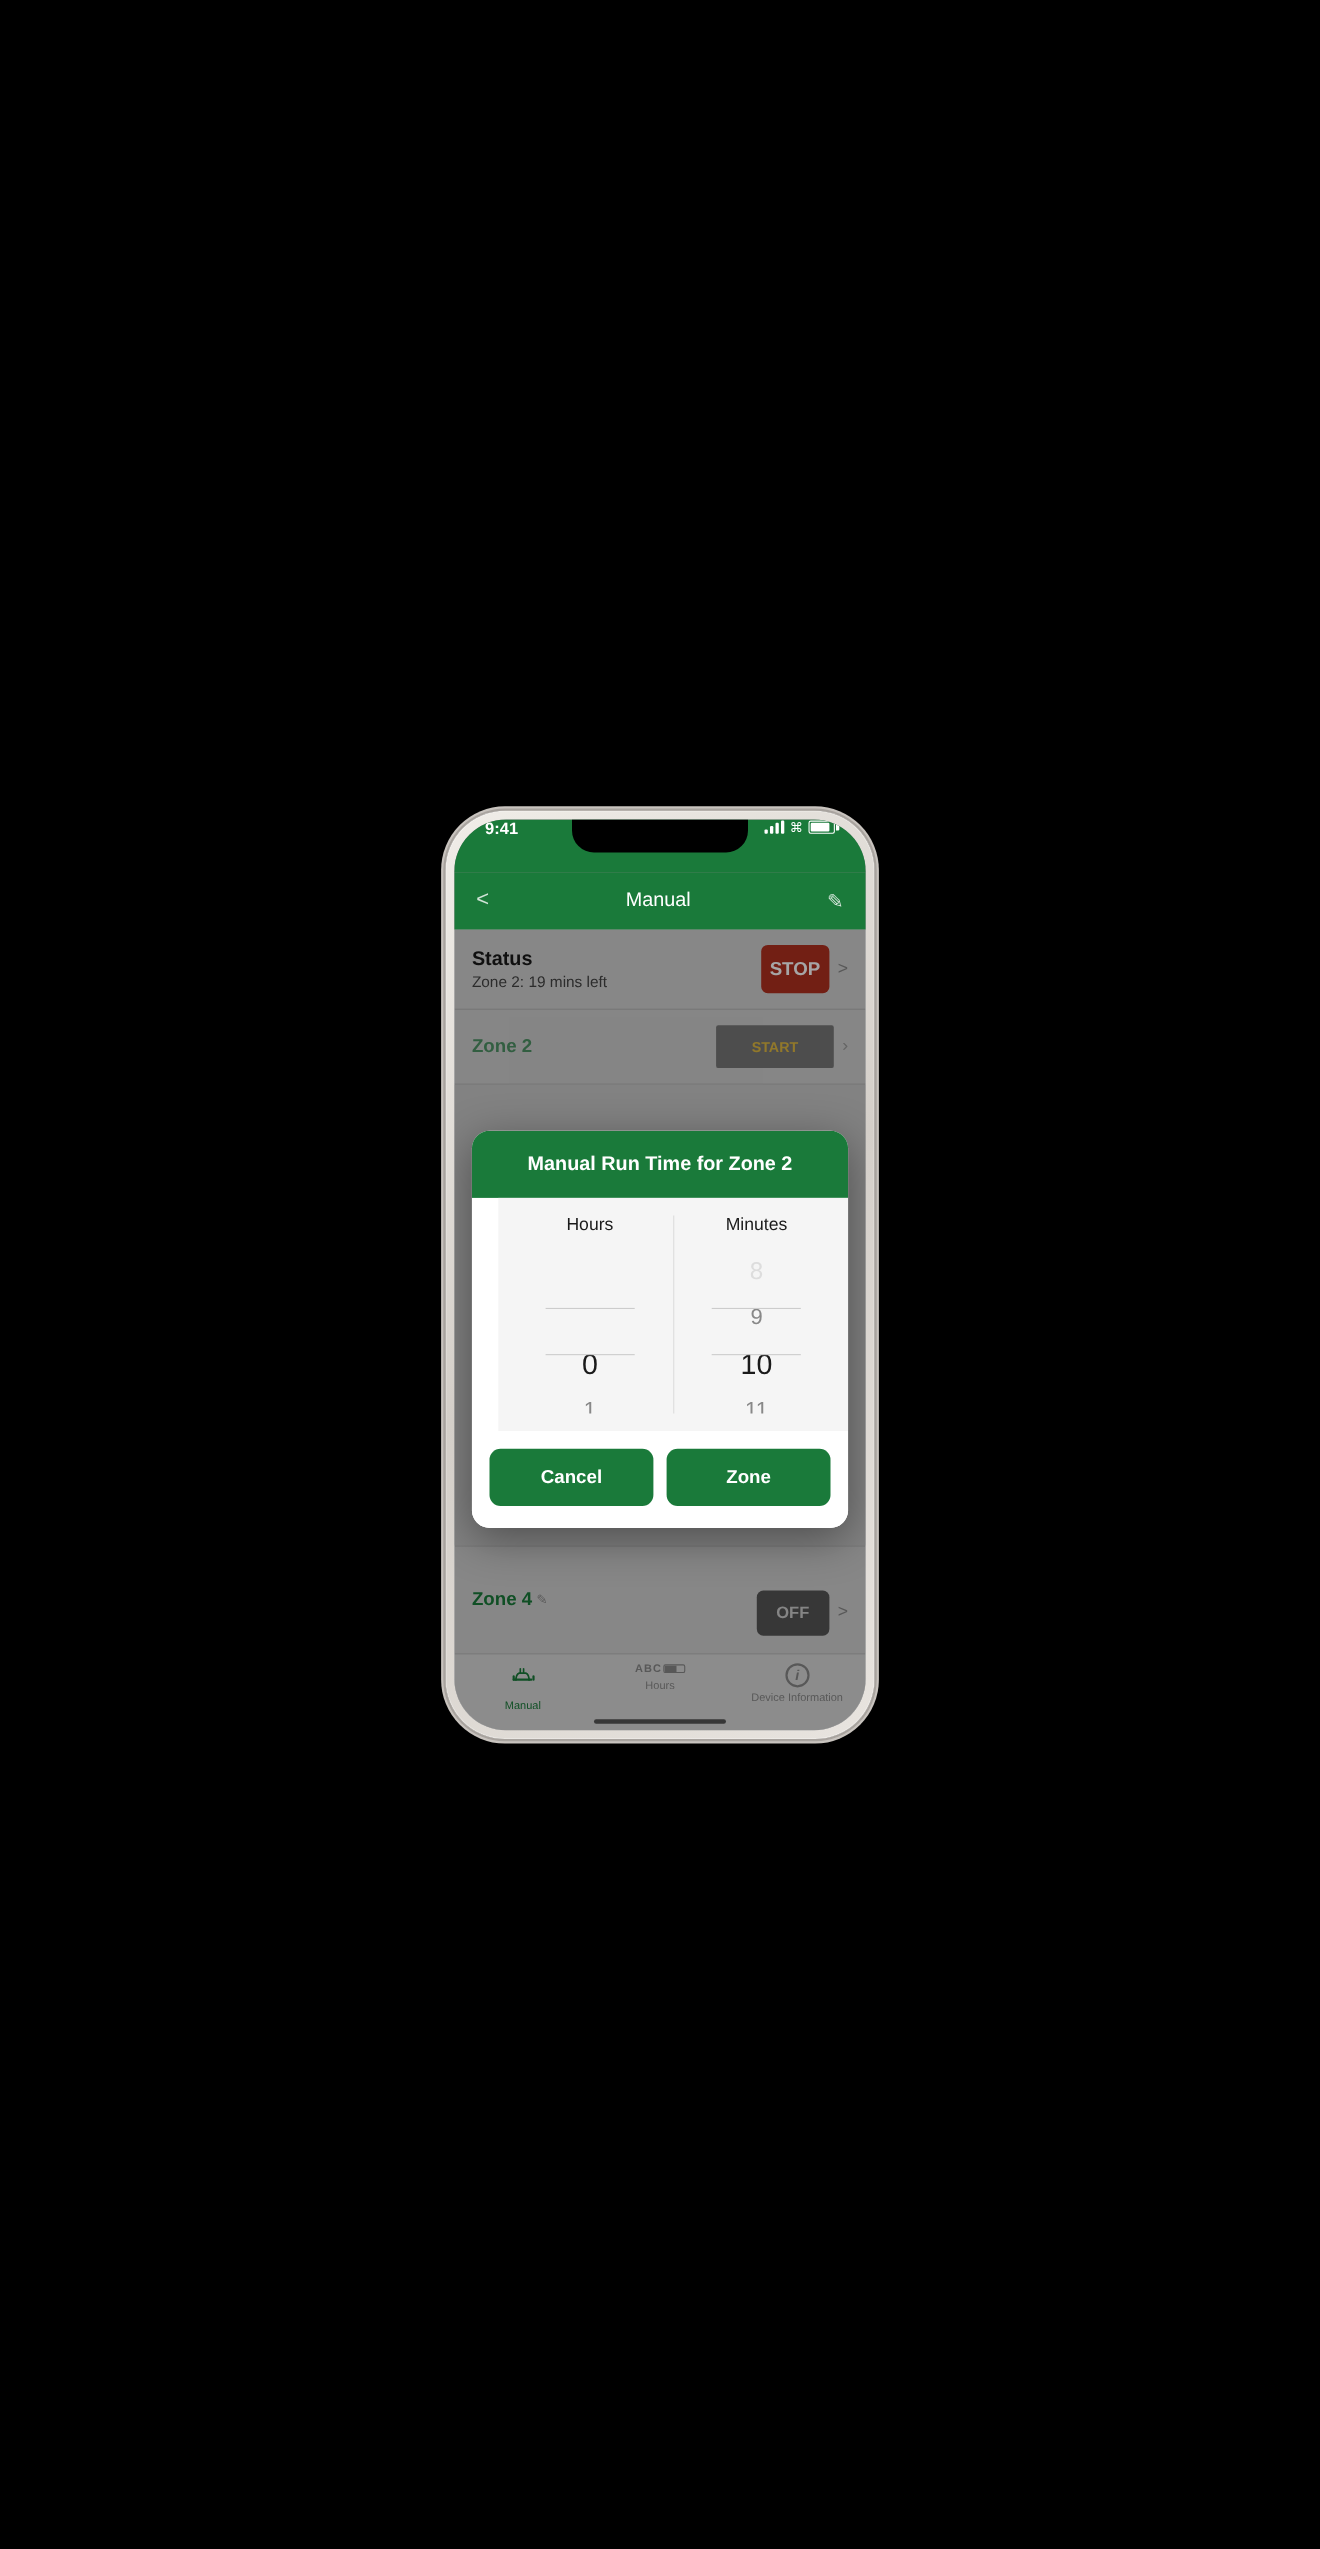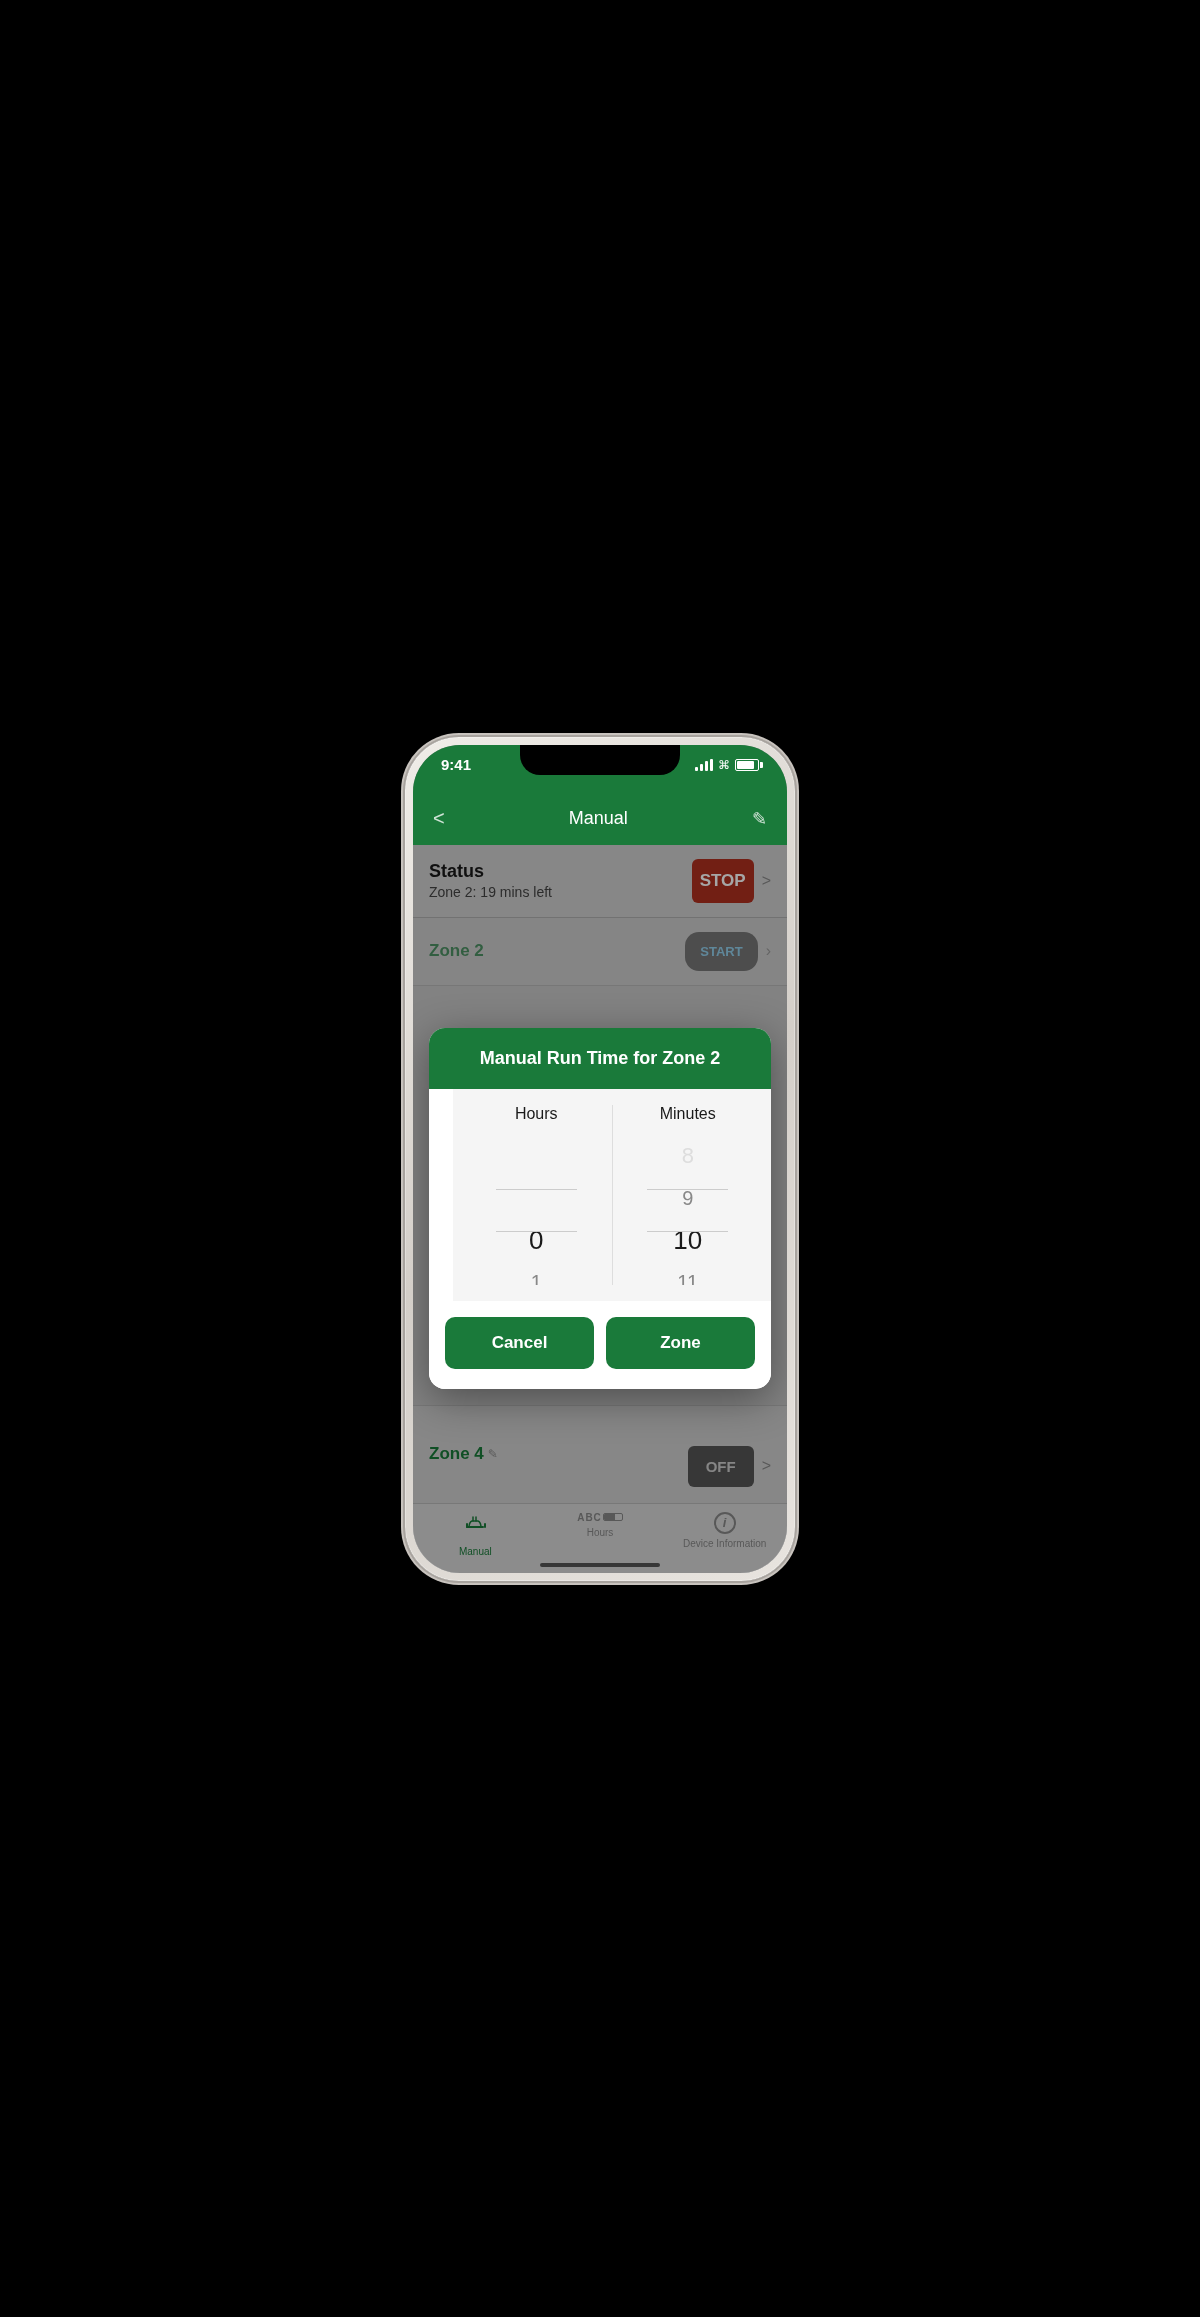--- a/index.html
+++ b/index.html
@@ -76,21 +76,21 @@
     
     .status-bar {
       position: absolute;
       top: 0;
       left: 0;
       right: 0;
       height: 48px;
       background: #1a7a3a;
       z-index: 50;
       display: flex;
-      align-items: center;
+      align-items: flex-start;
       padding: 0 28px 6px;
       justify-content: space-between;
     }
     .status-time {
       color: white;
       font-size: 15px;
       font-weight: 600;
       padding-bottom: 2px;
     }
     .status-icons {
@@ -550,21 +550,21 @@
         </div>
         <div class="stop-btn-area">
           <button class="stop-btn">STOP</button>
           <span class="chevron-right">&gt;</span>
         </div>
       </div>
 
       <div class="zone-row-partial">
         <span class="zone-label-green">Zone 2</span>
         <div style="display:flex;align-items:center;gap:8px;">
-          <div style="background:#555;color:#7dd3fc;padding:12px 15px;border-radius:14px;font-size:13px;font-weight:600;">START</div>
+          <div style="background:#555;color:#eab308;padding:12px 32px;border-radius:2px;font-size:13px;font-weight:600;">START</div>
           <span class="chevron-right">›</span>
         </div>
       </div>
 
       <div class="modal-overlay">
         <div class="modal">
 
           <div class="modal-header">
             <div class="modal-title">Manual Run Time for Zone 2</div>
           </div>

